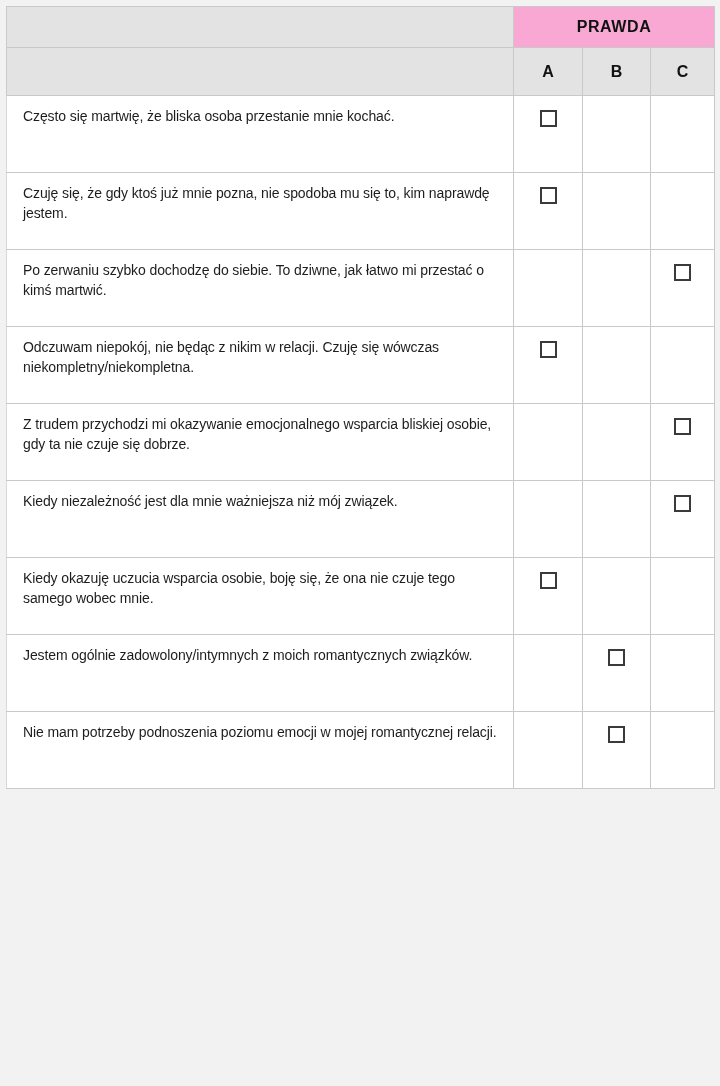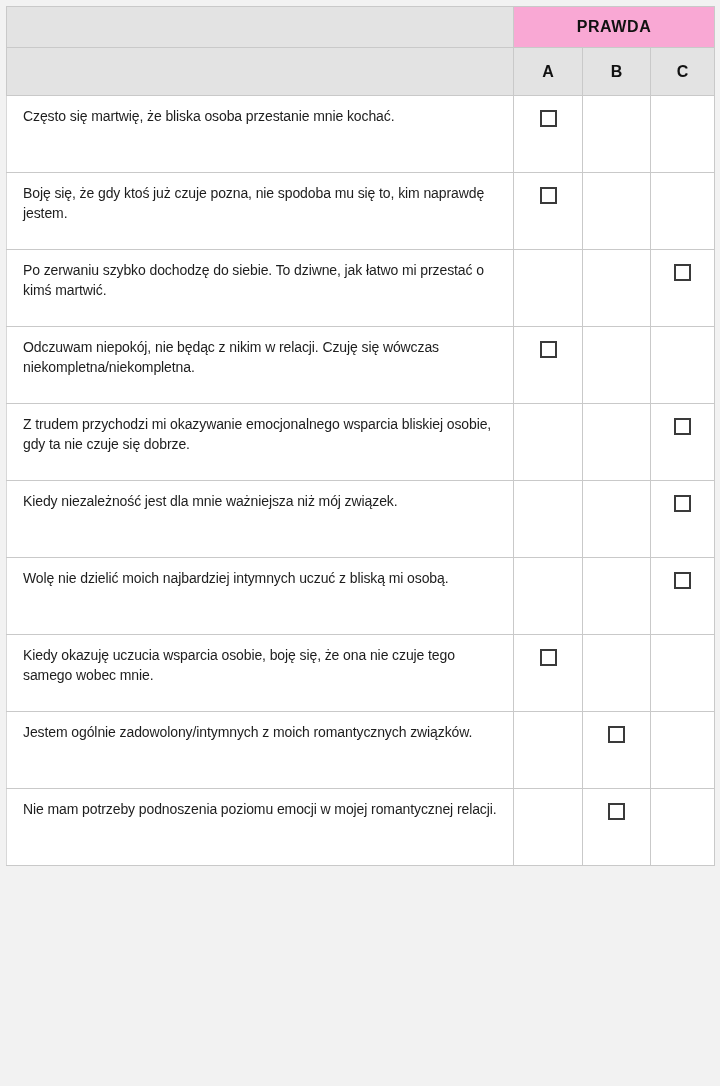--- a/index.html
+++ b/index.html
@@ -125,51 +125,45 @@
       </tr>
     </thead>
     <tbody id="quiz-body">
         <tr>
           <td class="question">Często się martwię, że bliska osoba przestanie mnie kochać.</td>
           <td class="opt"><span class="checkbox"></span></td>
           <td class="opt"><span class="checkbox hidden"></span></td>
           <td class="opt"><span class="checkbox hidden"></span></td>
         </tr>
         <tr>
-          <td class="question">Boję się, że gdy ktoś już czuje pozna, nie spodoba mu się to, kim naprawdę jestem.</td>
+          <td class="question">Czuję się, że gdy ktoś już mnie pozna, nie spodoba mu się to, kim naprawdę jestem.</td>
           <td class="opt"><span class="checkbox"></span></td>
           <td class="opt"><span class="checkbox hidden"></span></td>
           <td class="opt"><span class="checkbox hidden"></span></td>
         </tr>
         <tr>
           <td class="question">Po zerwaniu szybko dochodzę do siebie. To dziwne, jak łatwo mi przestać o kimś martwić.</td>
           <td class="opt"><span class="checkbox hidden"></span></td>
           <td class="opt"><span class="checkbox hidden"></span></td>
           <td class="opt"><span class="checkbox"></span></td>
         </tr>
         <tr>
-          <td class="question">Odczuwam niepokój, nie będąc z nikim w relacji. Czuję się wówczas niekompletna/niekompletna.</td>
+          <td class="question">Odczuwam niepokój, nie będąc z nikim w relacji. Czuję się wówczas niekompletny/niekompletna.</td>
           <td class="opt"><span class="checkbox"></span></td>
           <td class="opt"><span class="checkbox hidden"></span></td>
           <td class="opt"><span class="checkbox hidden"></span></td>
         </tr>
         <tr>
           <td class="question">Z trudem przychodzi mi okazywanie emocjonalnego wsparcia bliskiej osobie, gdy ta nie czuje się dobrze.</td>
           <td class="opt"><span class="checkbox hidden"></span></td>
           <td class="opt"><span class="checkbox hidden"></span></td>
           <td class="opt"><span class="checkbox"></span></td>
         </tr>
         <tr>
           <td class="question">Kiedy niezależność jest dla mnie ważniejsza niż mój związek.</td>
-          <td class="opt"><span class="checkbox hidden"></span></td>
-          <td class="opt"><span class="checkbox hidden"></span></td>
-          <td class="opt"><span class="checkbox"></span></td>
-        </tr>
-        <tr>
-          <td class="question">Wolę nie dzielić moich najbardziej intymnych uczuć z bliską mi osobą.</td>
           <td class="opt"><span class="checkbox hidden"></span></td>
           <td class="opt"><span class="checkbox hidden"></span></td>
           <td class="opt"><span class="checkbox"></span></td>
         </tr>
         <tr>
           <td class="question">Kiedy okazuję uczucia wsparcia osobie, boję się, że ona nie czuje tego samego wobec mnie.</td>
           <td class="opt"><span class="checkbox"></span></td>
           <td class="opt"><span class="checkbox hidden"></span></td>
           <td class="opt"><span class="checkbox hidden"></span></td>
         </tr>

